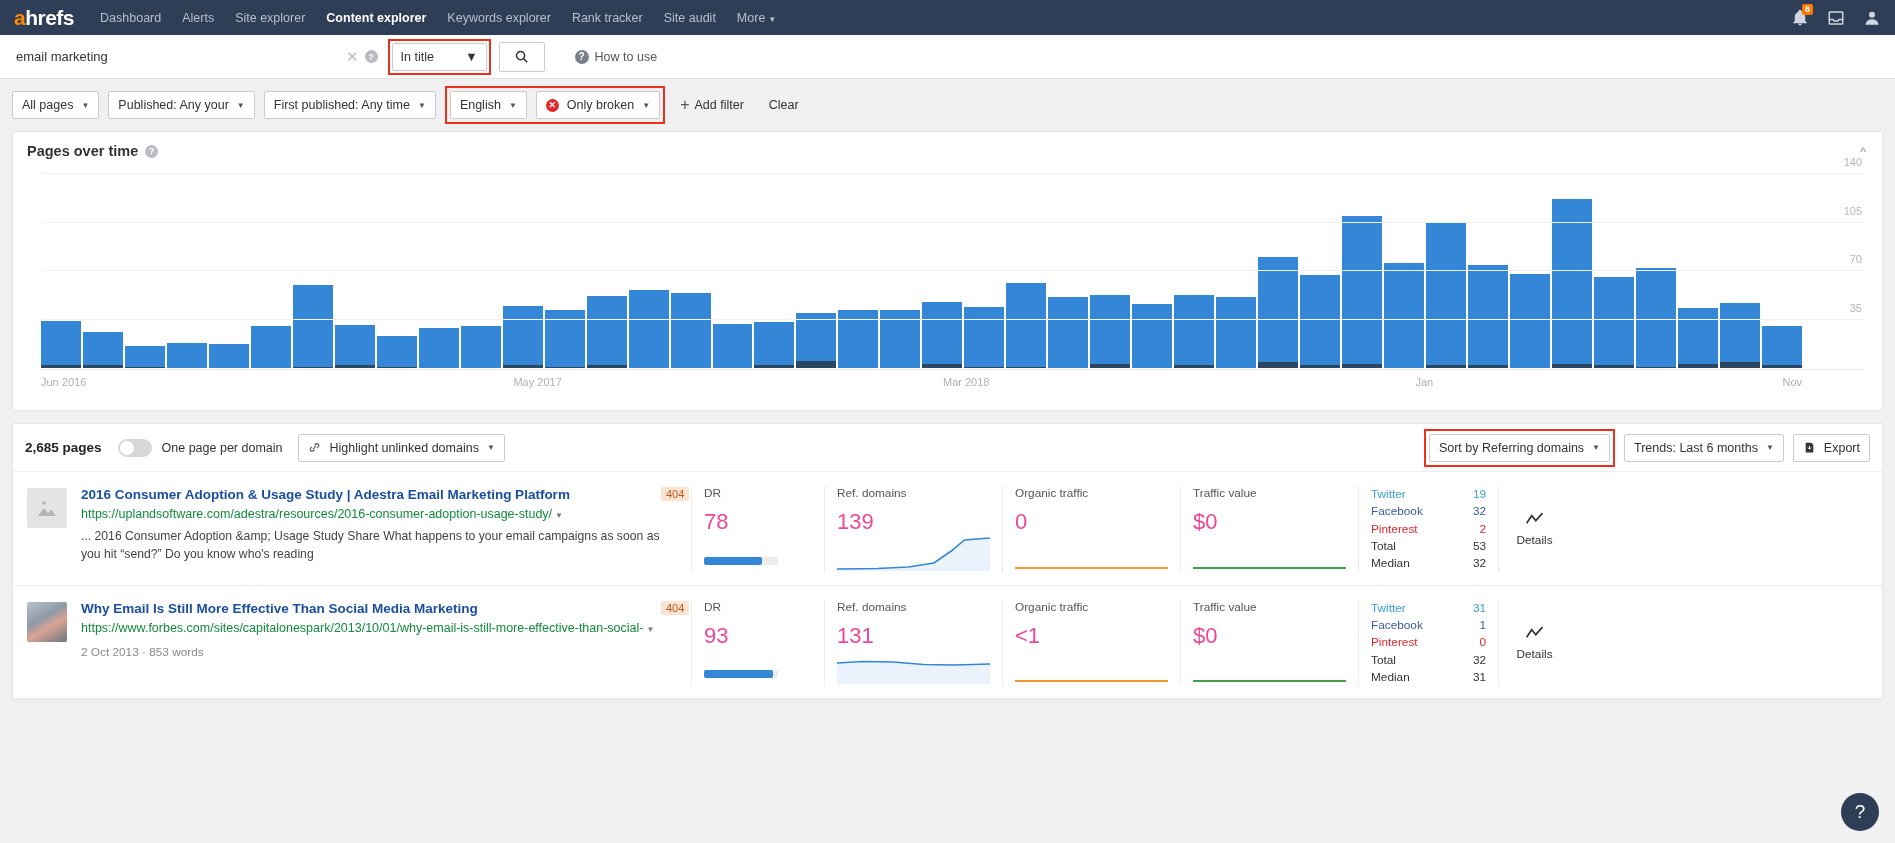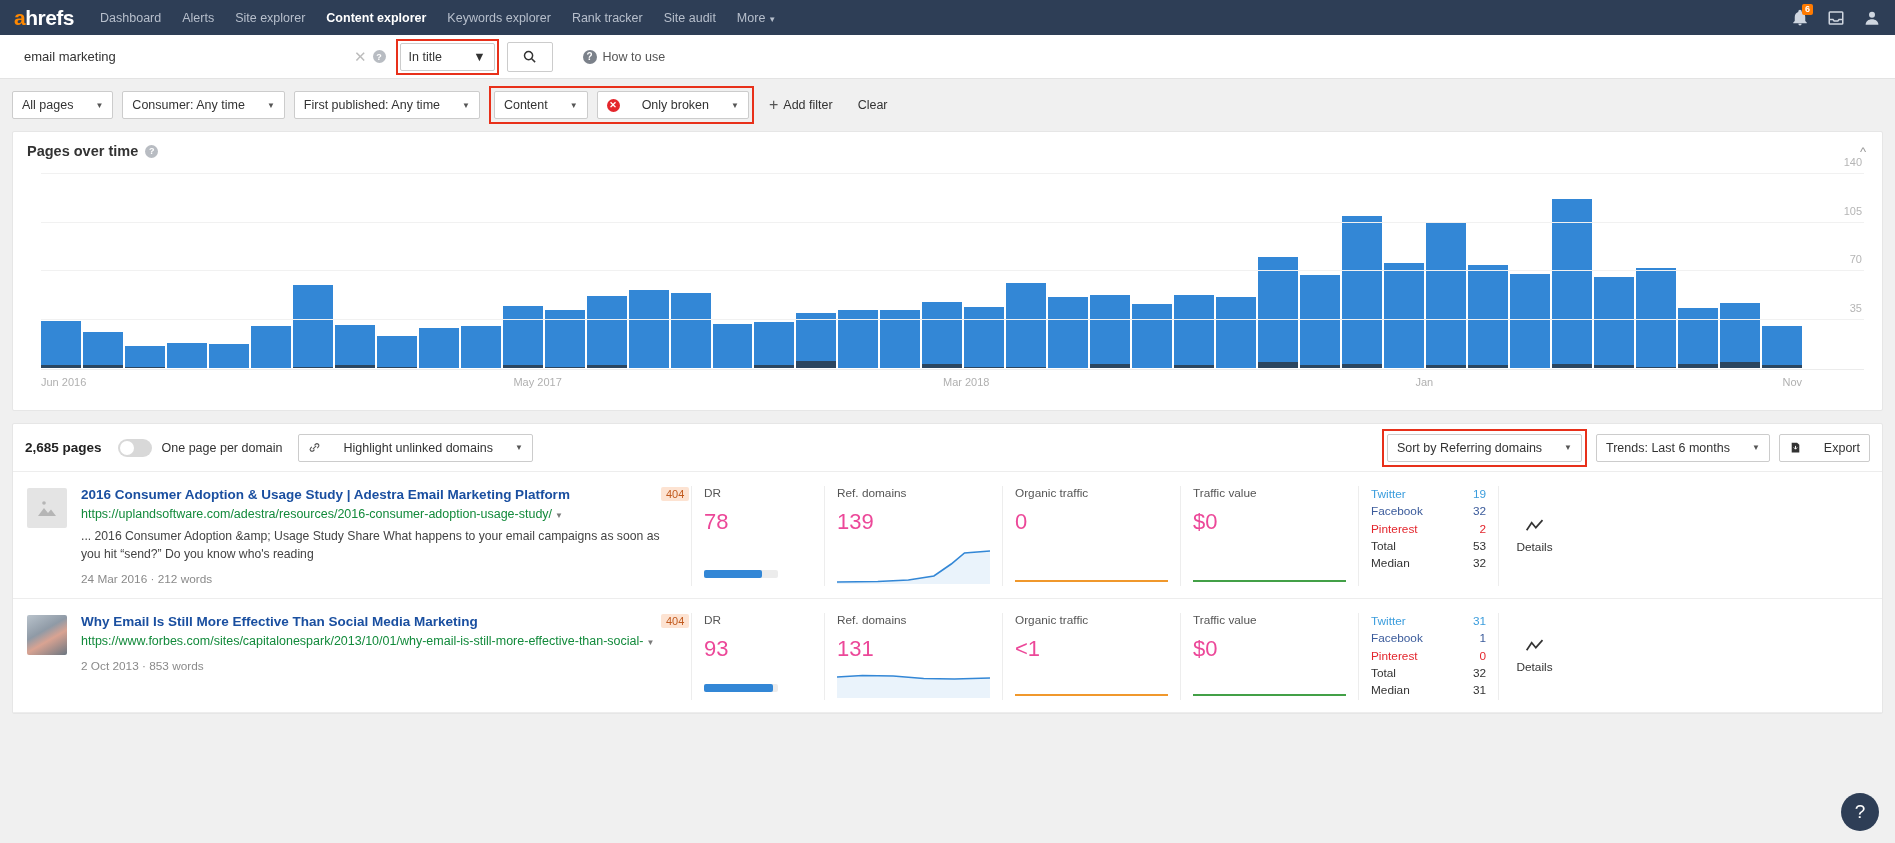--- a/index.html
+++ b/index.html
@@ -44,21 +44,21 @@
 
   
   .searchbar {
     background: #ffffff; height: 44px;
     display: flex; align-items: center; padding: 0 0 0 0;
     border-bottom: 1px solid #e3e3e3;
     position: relative;
   }
   .search-input-wrap {
     display: flex; 
-    width: 330px; height: 30px; margin-left: 24px;
+    width: 330px; height: 30px; margin-left: 16px;
     position: relative;
   }
   .search-input {
     border: none; outline: none; font-size: 13px; color: #333;
     width: 100%; height: 100%;
     font-family: "Liberation Sans", sans-serif;
   }
   .clear-x {
     color: #bcbcbc; font-size: 15px; cursor: pointer;
     margin-right: 6px; font-weight: 300;
@@ -97,21 +97,21 @@
 
   
   .filterbar {
     background: #f0f0f0; height: 52px;
     display: flex; align-items: center; padding-left: 12px; gap: 9px;
   }
   .fbtn {
     border: 1px solid #ccc; border-radius: 2px; background: #fff;
     height: 28px; display: inline-flex; align-items: center;
     padding: 0 9px; font-size: 12.5px; color: #333; cursor: pointer;
-    gap: 22px; white-space: nowrap;
+    gap: 8px; white-space: nowrap;
   }
   .fbtn .caret { font-size: 8px; color: #555; }
   .filters-highlight {
     border: 2px solid #e8301a; padding: 3px;
     display: inline-flex; align-items: center; gap: 9px;
     background: #f0f0f0;
   }
   .broken-icon {
     width: 13px; height: 13px; border-radius: 50%;
     background: #e4262c; color: #fff; font-size: 9px; font-weight: bold;
@@ -318,32 +318,32 @@
   </div>
 </div>
 
 <div class="filterbar">
   <div id="filter-buttons" style="display:flex;gap:9px;">
       <div class="fbtn">
         <span>All pages</span>
         <span class="caret">▼</span>
       </div>
       <div class="fbtn">
-        <span>Consumer: Any time</span>
+        <span>Published: Any your</span>
         <span class="caret">▼</span>
       </div>
       <div class="fbtn">
         <span>First published: Any time</span>
         <span class="caret">▼</span>
       </div>
     </div>
   <div class="filters-highlight">
     <div id="filter-highlighted" style="display:flex;gap:9px;">
         <div class="fbtn">
-          <span>Content</span>
+          <span>English</span>
           <span class="caret">▼</span>
         </div>
         <div class="fbtn">
           <span class="broken-icon">✕</span>
           <span>Only broken</span>
           <span class="caret">▼</span>
         </div>
       </div>
   </div>
   <div class="addfilter">
@@ -592,21 +592,20 @@
         <div class="thumb">
           <svg width="24" height="24" viewBox="0 0 24 24" fill="#b5b5b5">
             <circle cx="9" cy="7" r="1.8"></circle>
             <path d="M3 20l6-8 4 5 3-3.5 5 6.5z"></path>
           </svg>
         </div>
         <div class="info">
           <div class="rtitle">2016 Consumer Adoption &amp; Usage Study | Adestra Email Marketing Platform</div>
           <div class="rurl">https://uplandsoftware.com/adestra/resources/2016-consumer-adoption-usage-study/<span class="caret">▼</span></div>
           <div class="rsnip">... 2016 Consumer Adoption &amp;amp; Usage Study Share What happens to your email campaigns as soon as you hit “send?” Do you know who's reading</div>
-          <div class="rmeta">24 Mar 2016 · 212 words</div>
         </div>
         <div class="code404" style="left: 648px; top: 15px;">404</div>
         <div class="metric">
           <div class="mlabel">DR</div>
           <div class="mvalue">78</div>
           <div class="drbar">
             <i style="width:78%"></i>
           </div>
         </div>
         <div class="metric wide">

